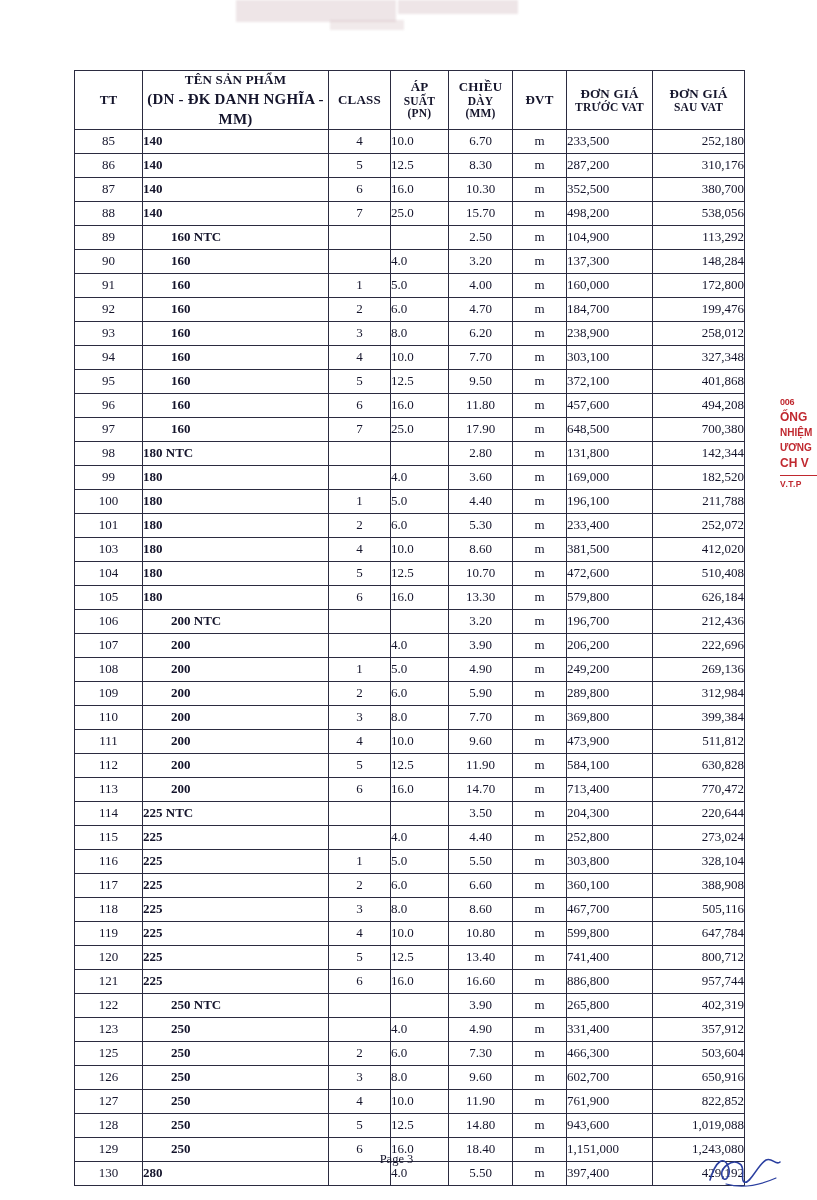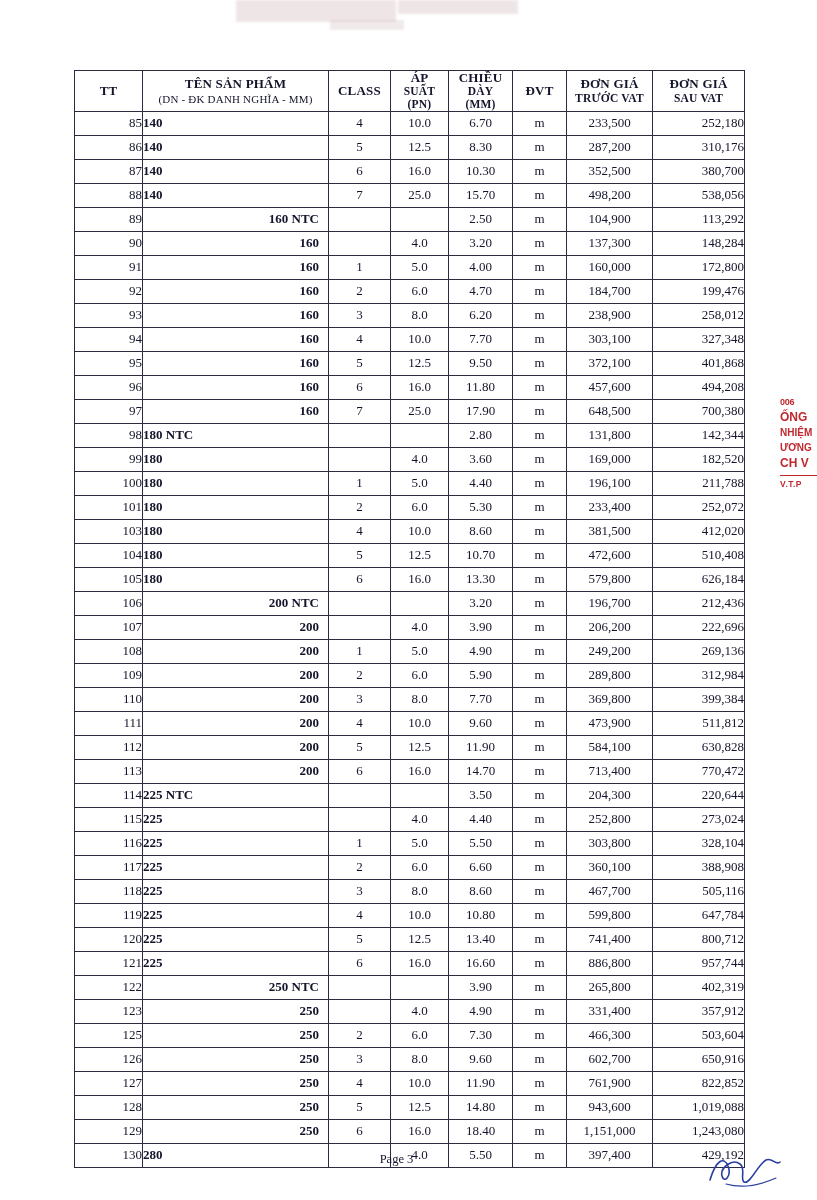--- a/index.html
+++ b/index.html
@@ -56,36 +56,36 @@
   }
   thead th .sub {
     display: block;
     font-size: 11.5px;
     font-weight: bold;
   }
   thead th.name-col {
     line-height: 1.35;
   }
   thead th.name-col .sub {
-    font-size: 11px;
-    font-weight: normal;
+    font-size: 15px;
+    font-weight: bold;
     text-align: center;
   }
 
   tbody td {
     height: 23px;
   }
-  td.c-tt       { text-align: right; font-size: 13px; }
+  td.c-tt       { text-align: center; font-size: 13px; }
   td.c-name     { padding-left: 5px; font-weight: bold; font-size: 13px; }
-  td.c-name.rt  { text-align: right; padding-right: 9px; }
+  td.c-name.rt  { text-align: left; padding-right: 9px; padding-left: 28px; }
   td.c-class    { text-align: center; }
-  td.c-pn       { text-align: center; }
+  td.c-pn       { }
   td.c-thick    { text-align: center; }
   td.c-unit     { text-align: center; }
-  td.c-p1       { text-align: center; padding-right: 6px; }
+  td.c-p1       { text-align: left; padding-right: 6px; }
   td.c-p2       { text-align: right; padding-right: 6px; }
 
   
   col.w-tt    { width: 68px; }
   col.w-name  { width: 186px; }
   col.w-class { width: 62px; }
   col.w-pn    { width: 58px; }
   col.w-thick { width: 64px; }
   col.w-unit  { width: 54px; }
   col.w-p1    { width: 86px; }

